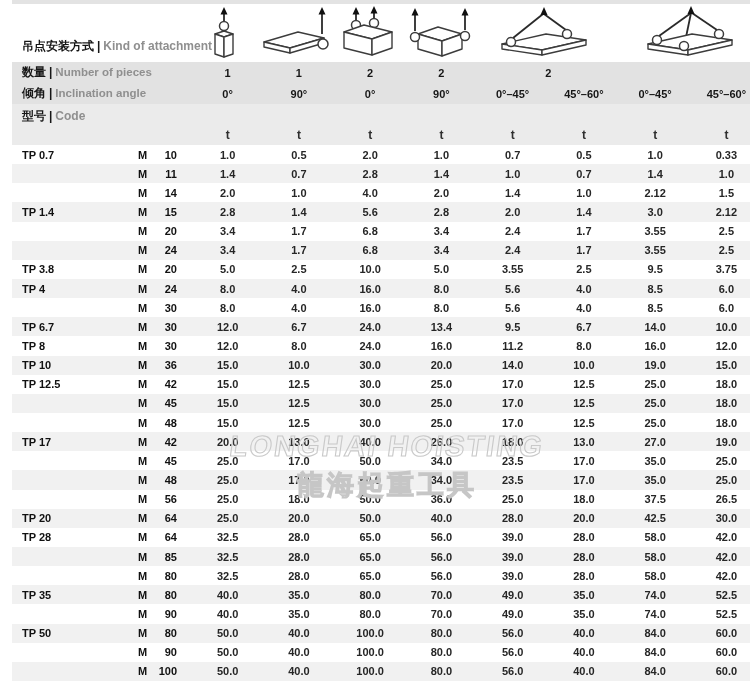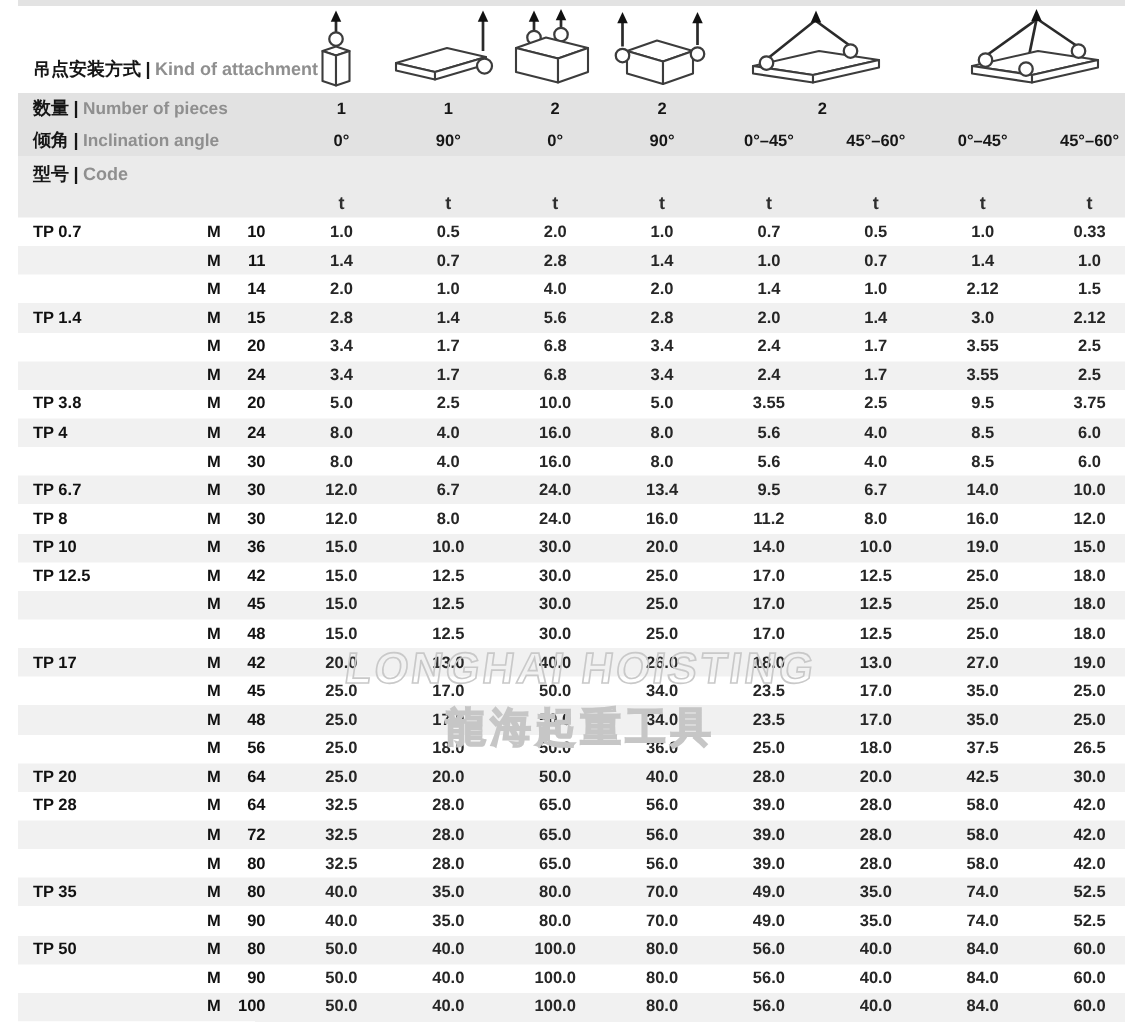--- a/index.html
+++ b/index.html
@@ -514,21 +514,21 @@
         <div class="c-val">56.0</div>
         <div class="c-val">39.0</div>
         <div class="c-val">28.0</div>
         <div class="c-val">58.0</div>
         <div class="c-val">42.0</div>
       </div>
       <div class="trow alt">
         <div class="c-code"></div>
         <div class="c-thread">
           <span>M</span>
-          <span>72</span>
+          <span>85</span>
         </div>
         <div class="c-val">32.5</div>
         <div class="c-val">28.0</div>
         <div class="c-val">65.0</div>
         <div class="c-val">56.0</div>
         <div class="c-val">39.0</div>
         <div class="c-val">28.0</div>
         <div class="c-val">58.0</div>
         <div class="c-val">42.0</div>
       </div>

